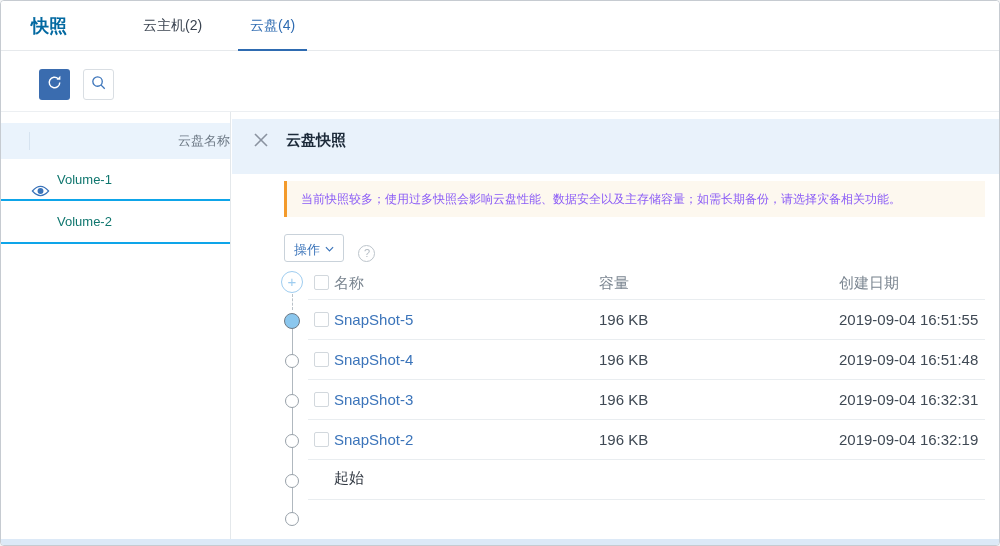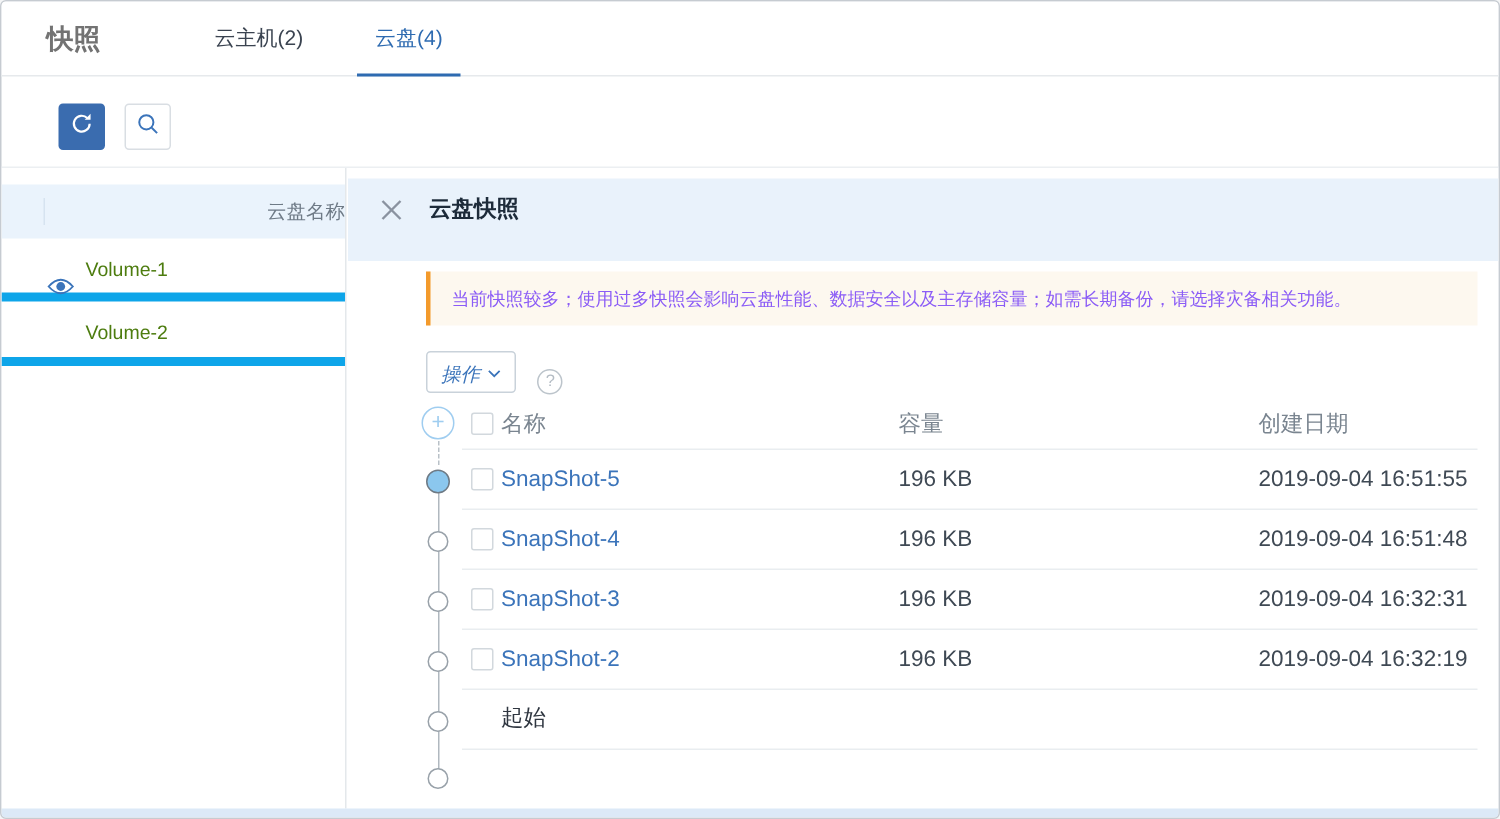--- a/index.html
+++ b/index.html
@@ -4,46 +4,46 @@
 <style>
   * { margin:0; padding:0; box-sizing:border-box; }
   html,body { background:#f4f5f6; }
   body { font-family:"Liberation Sans","DejaVu Sans",sans-serif; }
   .page {
     position:relative; width:1000px; height:546px; margin:0 auto;
     background:#fff; border:1px solid #c6cbd1; border-radius:4px; overflow:hidden;
   }
   
   .app-header { position:absolute; top:0; left:0; right:0; height:50px; background:#fff; border-bottom:1px solid #e6e9ec; }
-  .page-title { position:absolute; left:30px; top:0; height:36px; line-height:50px; font-size:18px; font-weight:bold; color:#737373; }
+  .page-title { position:absolute; left:30px; top:0; height:36px; line-height:50px; font-size:18px; font-weight:bold; color:#0369a1; }
   .tab { position:absolute; top:0; height:50px; line-height:49px; padding:0 12px; font-size:14px; color:#3a4350; cursor:pointer; }
   .tab-vm { left:130px; }
   .tab-volume { left:237px; color:#2e6bb1; border-bottom:2px solid #2e6bb1; }
   
   .btn-sq { position:absolute; top:68px; width:31px; height:31px; border-radius:3px; display:flex; align-items:center; justify-content:center; cursor:pointer; }
   .btn-refresh { left:38px; background:#3a6caf; }
   .btn-search { left:82px; background:#fff; border:1px solid #d9dee3; }
   
   .content-top-line { position:absolute; top:110px; left:0; right:0; height:1px; background:#ecefF2; }
   .sidebar { position:absolute; left:0; top:111px; width:230px; bottom:6px; background:#fff; border-right:1px solid #e4e8eb; }
   .sidebar-header { position:absolute; top:11px; left:0; right:0; height:36px; background:#eaf3fc; line-height:36px; padding-left:37px; font-size:13px; color:#6e7a86;text-align:right; }
   .sidebar-header-tick { position:absolute; left:28px; top:9px; bottom:9px; width:1px; background:#d6e3f0; }
-  .sidebar-item { position:absolute; left:0; right:0; border-bottom:6px solid #0ea5e9; font-size:13px; color:#4d7c0f; cursor:pointer;text-decoration:underline; }
+  .sidebar-item { position:absolute; left:0; right:0; border-bottom:2px solid #0ea5e9; font-size:13px; color:#0f766e; cursor:pointer;text-decoration:underline; }
   .sidebar-item-1 { top:47px; height:42px; line-height:41px; }
   .sidebar-item-2 { top:89px; height:43px; line-height:42px; }
   .sidebar-item .label { position:absolute; left:56px; top:0; }
   .eye-wrap { position:absolute; left:30px; top:14px; width:19px; height:14px; }
   
   .main { position:absolute; left:231px; top:111px; right:0; bottom:6px; background:#fff; }
   .panel-header { position:absolute; top:7px; left:0; right:0; height:55px; background:#e9f2fb; }
   .close-x { position:absolute; left:21px; top:13px; width:16px; height:16px; cursor:pointer; }
   .panel-title { position:absolute; left:54px; top:0; height:41px; line-height:41px; font-size:15px; font-weight:bold; color:#1d2b3a; }
   .warning { position:absolute; top:69px; left:52px; right:14px; height:36px; background:#fdf8ef; border-left:3px solid #f39a2b; line-height:36px; padding-left:14px; font-size:12px; color:#8b5cf6; white-space:nowrap; overflow:hidden; }
   .actions { position:absolute; top:122px; left:52px; height:29px; }
-  .op-button { display:inline-block; height:28px; line-height:26px; border:1px solid #c9d2da; border-radius:3px; padding:0 9px; font-size:13px; color:#3b74ba; background:#fff; cursor:pointer;font-style:italic; }
+  .op-button { display:inline-block; height:28px; line-height:26px; border:1px solid #c9d2da; border-radius:3px; padding:0 9px; font-size:13px; color:#3b74ba; background:#fff; cursor:pointer; }
   .op-button .chev { display:inline-block; margin-left:5px; vertical-align:2px; }
   .help-icon { display:inline-block; width:17px; height:17px; margin-left:10px; vertical-align:-3px; border:1px solid #bcc4cb; border-radius:50%; color:#b4bcc4; font-size:11px; line-height:15px; text-align:center; cursor:pointer; }
   
   .table { position:absolute; top:154px; left:0; right:0; }
   .trow { position:relative; margin-left:76px; margin-right:14px; border-bottom:1px solid #e9edf0; }
   .trow.head { height:34px; }
   .trow.body { height:40px; }
   .cell { position:absolute; top:0; font-size:15px; white-space:nowrap; }
   .head .cell { line-height:33px; color:#7a8590; }
   .body .cell { line-height:39px; color:#3f4954; }

